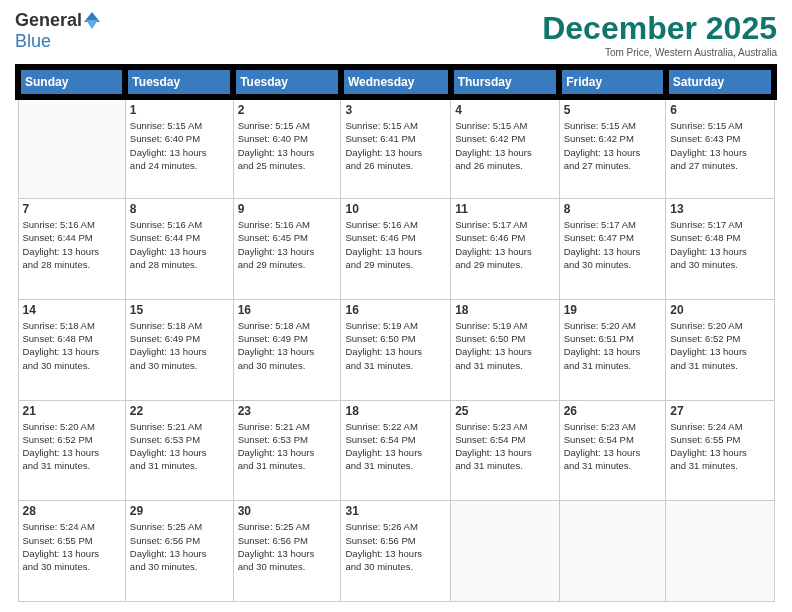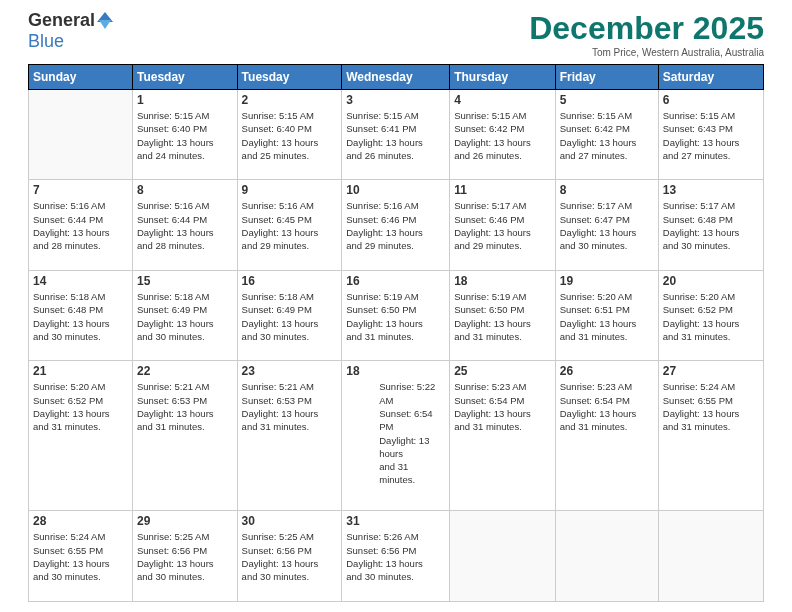--- a/index.html
+++ b/index.html
@@ -6,21 +6,21 @@
     body {
       font-family: Arial, sans-serif;
       background: #fff;
       width: 792px;
       height: 612px;
       overflow: hidden;
     }
     .page {
       width: 792px;
       height: 612px;
-      padding: 10px 28px;
+      padding: 10px 15px;
       display: flex;
       flex-direction: column;
     }
     .header {
       display: flex;
       justify-content: space-between;
       align-items: flex-start;
       margin-bottom: 6px;
     }
     .logo {
@@ -48,21 +48,21 @@
       width: 100%;
       border-collapse: collapse;
       flex: 1;
     }
     .calendar th {
       background: #3a7abf;
       color: #fff;
       font-size: 12px;
       padding: 5px 4px;
       text-align: left;
-      border: 1px solid #000000;
+      border: 6px solid #000000;
     }
     .calendar td {
       border: 1px solid #ccc;
       vertical-align: top;
       padding: 3px 4px;
       font-size: 10px;
       color: #333;
       width: 113px;
       height: 80px;
     }
@@ -284,21 +284,21 @@
           </td>
           <td>
             <span class="day-num">23</span>
             <div class="day-info" style="white-space: pre-line;">Sunrise: 5:21 AM
 Sunset: 6:53 PM
 Daylight: 13 hours
 and 31 minutes.</div>
           </td>
           <td>
             <span class="day-num">18</span>
-            <div class="day-info" style="white-space: pre-line; margin-left: 33px;">Sunrise: 5:22 AM
+            <div class="day-info" style="white-space: pre-line;">Sunrise: 5:22 AM
 Sunset: 6:54 PM
 Daylight: 13 hours
 and 31 minutes.</div>
           </td>
           <td>
             <span class="day-num">25</span>
             <div class="day-info" style="white-space: pre-line;">Sunrise: 5:23 AM
 Sunset: 6:54 PM
 Daylight: 13 hours
 and 31 minutes.</div>

